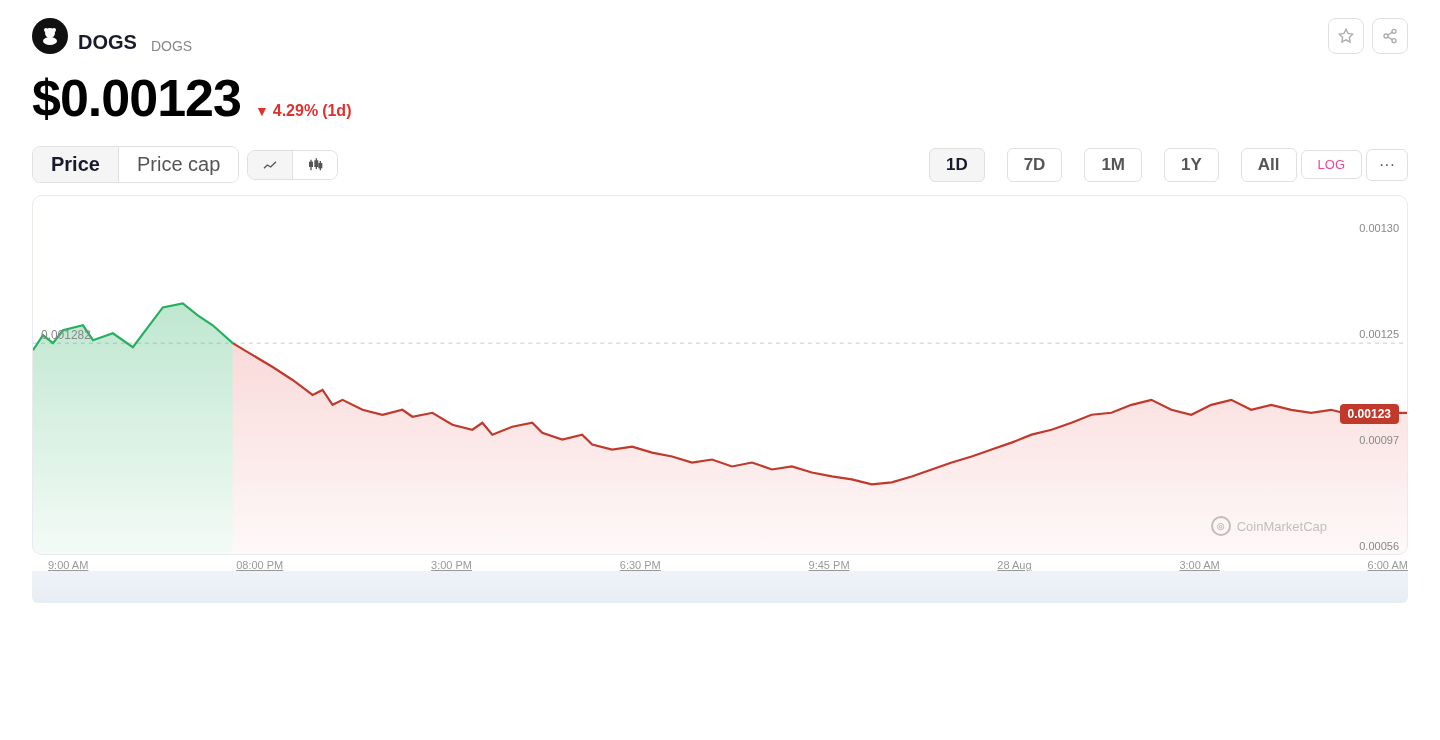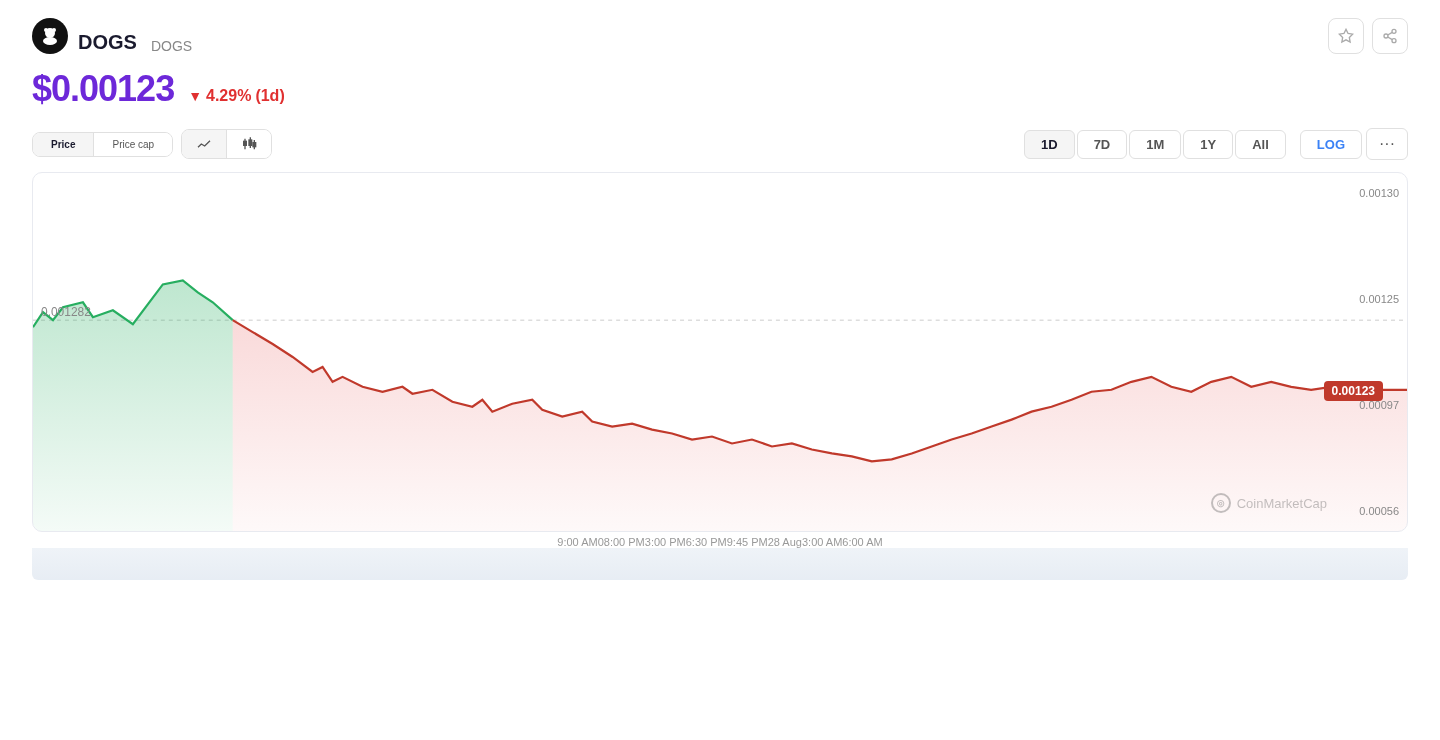--- a/index.html
+++ b/index.html
@@ -61,23 +61,23 @@
       color: #888;
       font-size: 16px;
     }
     .price-section {
       padding: 8px 32px 8px 32px;
       display: flex;
       align-items: baseline;
       gap: 14px;
     }
     .price-value {
-      font-size: 36px;
+      font-size: 52px;
       font-weight: 800;
-      color: #6d28d9;
+      color: #000000;
       letter-spacing: -1px;
     }
     .price-change {
       display: flex;
       align-items: center;
       gap: 4px;
       font-size: 16px;
       font-weight: 600;
       color: #e03030;
     }
@@ -99,21 +99,21 @@
       display: flex;
       border: 1.5px solid #e0e0e0;
       border-radius: 8px;
       overflow: hidden;
     }
     .tab-btn {
       padding: 6px 18px;
       background: #fff;
       border: none;
       cursor: pointer;
-      font-size: 10px;
+      font-size: 20px;
       font-weight: 500;
       color: #555;
       border-right: 1.5px solid #e0e0e0;
     }
     .tab-btn:last-child { border-right: none; }
     .tab-btn.active {
       background: #f5f5f5;
       color: #1a1a2e;
       font-weight: 600;
     }
@@ -142,39 +142,39 @@
       display: flex;
       align-items: center;
       gap: 2px;
     }
     .time-btn {
       padding: 6px 16px;
       background: #fff;
       border: 1.5px solid #e0e0e0;
       border-radius: 6px;
       cursor: pointer;
-      font-size: 13px;
+      font-size: 17px;
       font-weight: 600;
       color: #555;
-      margin-left: 0;
+      margin-left: 20px;
     }
     .time-btn.active {
       background: #f5f5f5;
       color: #1a1a2e;
     }
     .log-btn {
       padding: 6px 16px;
       background: #fff;
       border: 1.5px solid #e0e0e0;
       border-radius: 6px;
       cursor: pointer;
       font-size: 13px;
-      font-weight: 700;
-      color: #3b82f6;
-      margin-left: 12px;
+      font-weight: 400;
+      color: #ec4899;
+      margin-left: 2px;
     }
     .more-btn {
       padding: 6px 12px;
       background: #fff;
       border: 1.5px solid #e0e0e0;
       border-radius: 6px;
       cursor: pointer;
       font-size: 16px;
       color: #555;
       margin-left: 2px;
@@ -187,35 +187,35 @@
       position: relative;
       height: 360px;
       overflow: hidden;
     }
     .chart-area {
       width: 100%;
       height: 100%;
     }
     .price-label-current {
       position: absolute;
-      right: 24px;
+      right: 8px;
       top: 50%;
       transform: translateY(-50%);
       background: #c0392b;
       color: #fff;
       font-size: 12px;
       font-weight: 700;
       padding: 3px 8px;
       border-radius: 4px;
       margin-left: 16px;
     }
     .y-axis-labels {
       position: absolute;
       right: 8px;
-      top: 0;
+      top: 12px;
       height: 100%;
       display: flex;
       flex-direction: column;
       justify-content: space-between;
       padding: 14px 0;
       pointer-events: none;
     }
     .y-label {
       font-size: 11px;
       color: #888;
@@ -239,24 +239,25 @@
       border: 2px solid #555;
       border-radius: 50%;
       display: flex;
       align-items: center;
       justify-content: center;
       font-size: 9px;
       font-weight: 700;
     }
     .x-axis-labels {
       display: flex;
-      justify-content: center;
-      padding: 4px 32px 0 32px;
+      justify-content: space-between;
+      padding: 4px 32px 0 48px;
       font-size: 11px;
       color: #999;
+      text-decoration: underline;
     }
     .mini-chart-row {
       margin: 0 32px;
       height: 32px;
       background: linear-gradient(to bottom, #e8eef5, #dde5ef);
       border-radius: 0 0 6px 6px;
       opacity: 0.7;
     }
   </style>
 </head>

